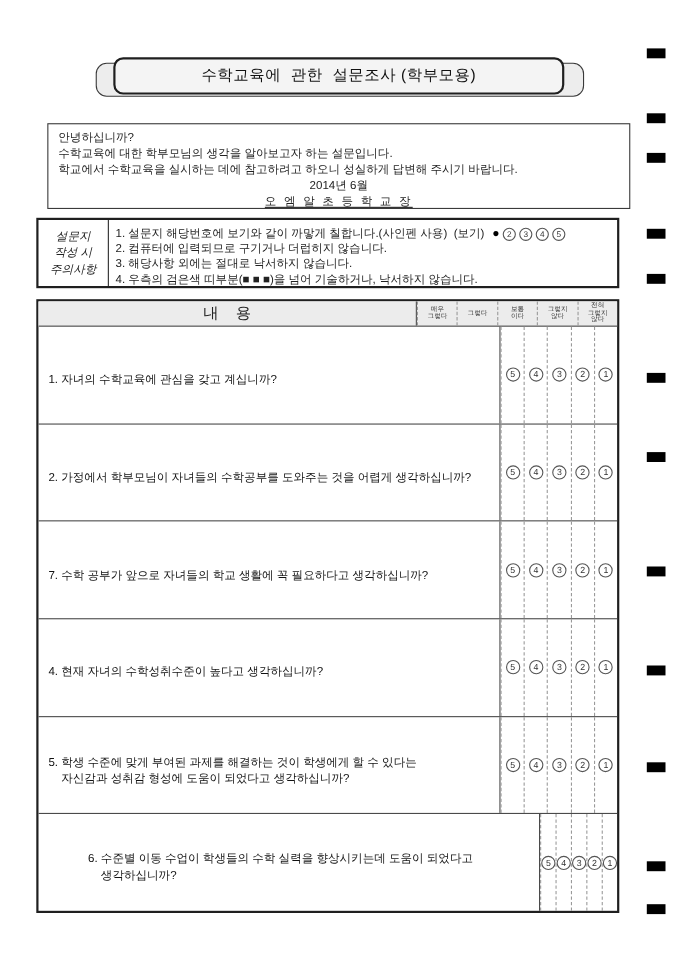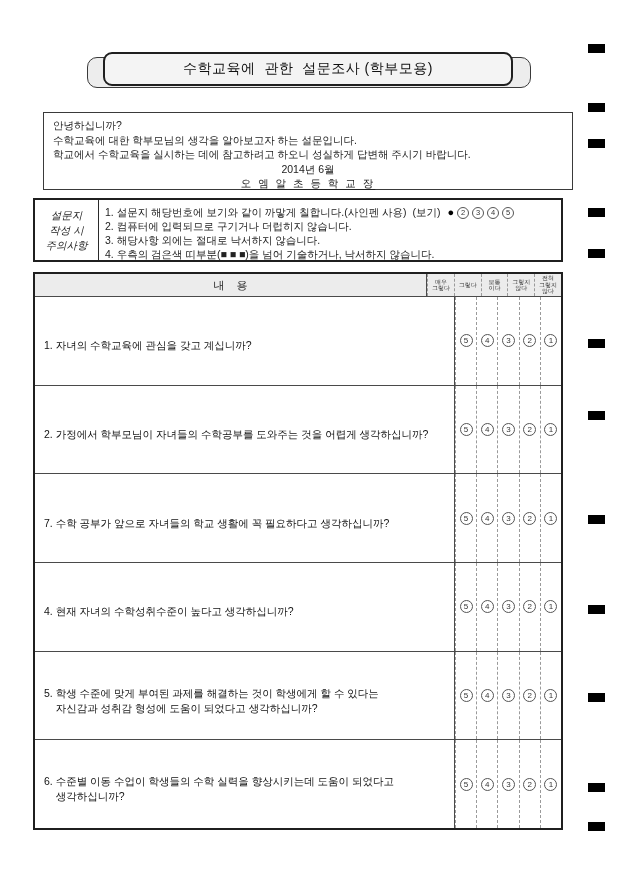--- a/index.html
+++ b/index.html
@@ -57,31 +57,31 @@
   }
   .circ.big { width:13px; height:13px; font-size:8px; }
 
   
   .survey-table {
     position:absolute; left:33px; top:272px; width:530px; height:558px;
     border:2px solid #1f1f1f; display:flex; flex-direction:column; background:#fff;
   }
   .t-header { height:23px; background:#ececec; border-bottom:1px solid #4a4a4a; display:flex; flex:0 0 auto; }
   .t-content-h {
-    width:392px; display:flex; align-items:center; justify-content:center;
-    font-size:11px; white-space:pre; border-right:1px solid #4a4a4a; color:#222;
+    width:344px; display:flex; align-items:center; justify-content:center;
+    font-size:14px; white-space:pre; border-right:1px solid #4a4a4a; color:#222;
   }
   .t-rate-h {
     flex:1; display:flex; align-items:center; justify-content:center; text-align:center;
     font-size:6px; line-height:6.5px; white-space:pre-line; color:#333;
     border-left:1px dashed #9a9a9a;
   }
   .t-rate-h:first-of-type { border-left:none; }
   .t-row { flex:1; display:flex; border-bottom:1px solid #4a4a4a; }
-  .t-row:last-child { border-bottom:none; }
+  .t-row:last-child { border-bottom:none;margin-left:36px; }
   .q-cell {
     width:420px; border-right:1px solid #4a4a4a; display:flex; align-items:center;
     padding:12px 6px 2px 9px; font-size:10.5px; line-height:15px; white-space:pre-wrap; color:#111;
   }
   .r-cell {
     flex:1; display:flex; align-items:center; justify-content:center;
     border-left:1px dashed #9a9a9a;
   }
   .r-cell:first-of-type { border-left:none; }
 

